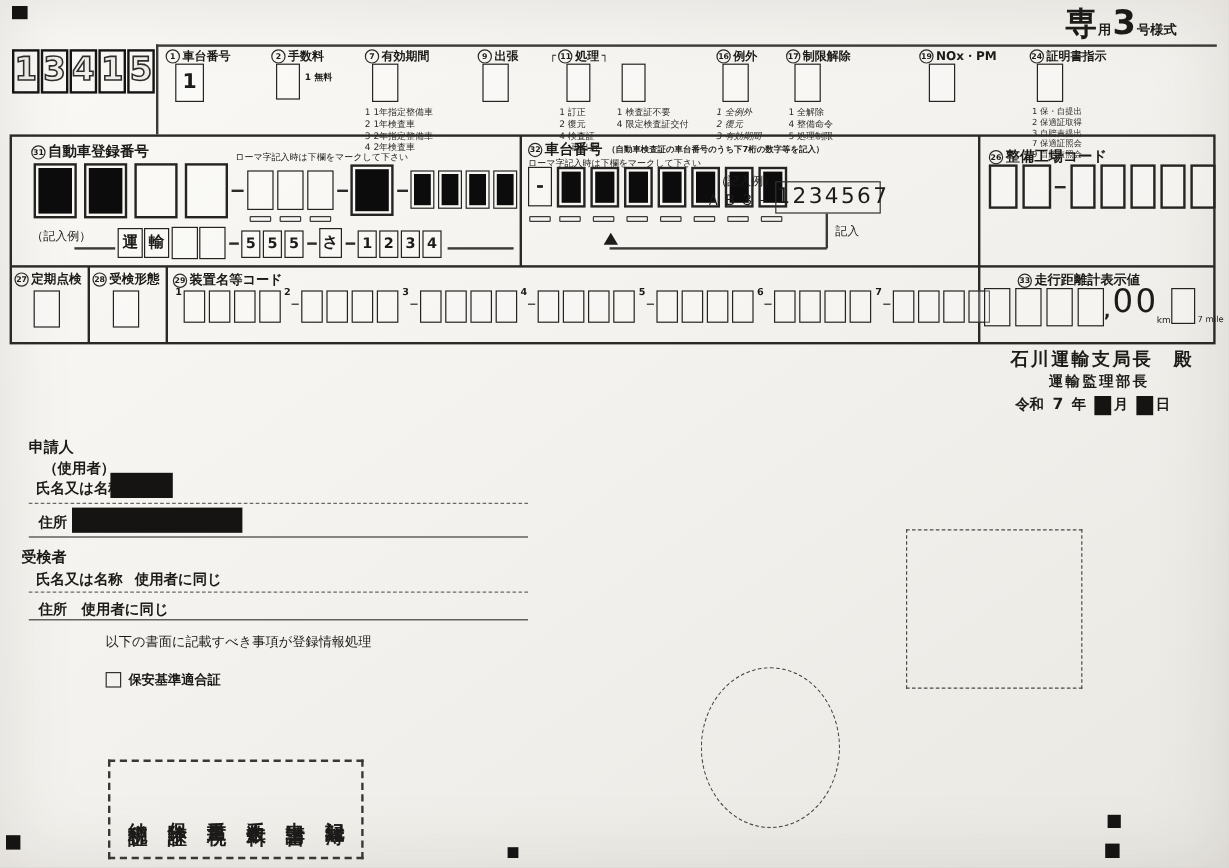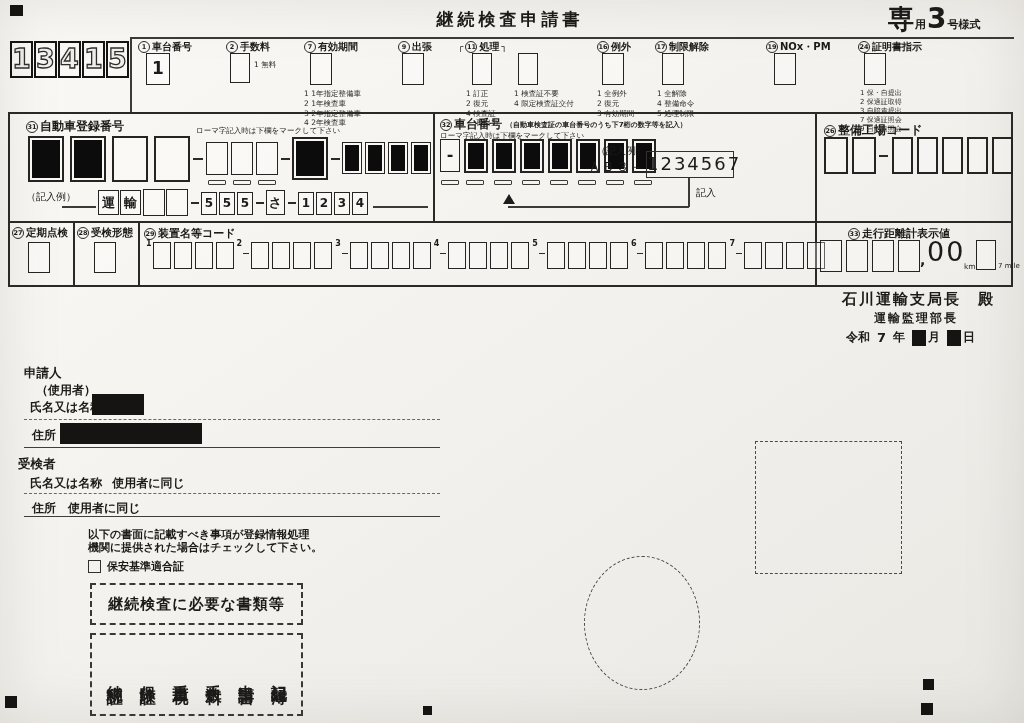--- a/index.html
+++ b/index.html
@@ -41,21 +41,20 @@
 <body>
 
 <div class="page">
 
   <div class="blkmark" style="left:10px;top:5px;width:13px;height:11px;"></div>
   <div class="blkmark" style="left:5px;top:696px;width:12px;height:12px;"></div>
   <div class="blkmark" style="left:423px;top:706px;width:9px;height:9px;"></div>
   <div class="blkmark" style="left:923px;top:679px;width:11px;height:11px;"></div>
   <div class="blkmark" style="left:921px;top:703px;width:12px;height:12px;"></div>
 
-  <div class="lbl" style="left:420px;top:8px;width:180px;text-align:center;font-size:17px;font-weight:700;letter-spacing:4px;">継続検査申請書</div>
 
   <div class="abs" style="left:888px;top:2px;display:flex;align-items:baseline;gap:1px;">
     <span style="font-size:26px;font-weight:700;">専</span>
     <span style="font-size:11px;font-weight:600;">用</span>
     <span style="font-size:28px;font-weight:600;">3</span>
     <span style="font-size:11px;font-weight:600;">号様式</span>
   </div>
 
   <div>
     <div class="stampbox" style="left:10px;top:41px;"><span class="outd">1</span></div>
@@ -73,21 +72,21 @@
       <span>車台番号</span>
     </div>
   <div class="cb" style="left:146px;top:53px;width:24px;height:32px;">
     <span>1</span></div>
 
   <div class="flbl" style="left:226px;top:40px;">
     <span class="circ">2</span>
       <span>手数料</span>
     </div>
   <div class="cb" style="left:230px;top:53px;width:20px;height:30px;"></div>
-  <div class="lbl" style="left:254px;top:60px;font-size:7.5px;">1 無料</div>
+  <div class="lbl" style="left:254px;top:60px;font-size:7.5px;font-weight:bold;">1 無料</div>
 
   <div class="flbl" style="left:304px;top:40px;">
     <span class="circ">7</span>
       <span>有効期間</span>
     </div>
   <div class="cb" style="left:310px;top:53px;width:22px;height:32px;"></div>
   <div class="opts" style="left:304px;top:89px;">
     <div>1 1年指定整備車</div>
       <div>2 1年検査車</div>
     <div>3 2年指定整備車</div>
@@ -117,21 +116,21 @@
   <div class="opts" style="left:514px;top:89px;">
     <div>1 検査証不要</div>
       <div>4 限定検査証交付</div>
     </div>
 
   <div class="flbl" style="left:597px;top:40px;">
     <span class="circ">16</span>
       <span>例外</span>
     </div>
   <div class="cb" style="left:602px;top:53px;width:22px;height:32px;"></div>
-  <div class="opts" style="left:597px;top:89px;">
+  <div class="opts" style="left:597px;top:89px;font-style:italic;">
     <div>1 全例外</div>
       <div>2 復元</div>
     <div>3 有効期間</div>
     </div>
 
   <div class="flbl" style="left:655px;top:40px;">
     <span class="circ">17</span>
       <span>制限解除</span>
     </div>
   <div class="cb" style="left:662px;top:53px;width:22px;height:32px;"></div>
@@ -372,28 +371,24 @@
     <span>氏名又は名称</span>
     <span>使用者に同じ</span>
     </div>
   <div class="dline" style="left:24px;top:493px;width:416px;"></div>
   <div class="abs" style="left:32px;top:500px;display:flex;gap:12px;font-size:12px;font-weight:600;">
     <span>住所</span>
     <span>使用者に同じ</span>
     </div>
   <div class="sline" style="left:24px;top:516px;width:416px;"></div>
 
-  <div class="lbl" style="left:88px;top:527px;font-size:11px;font-weight:700;">以下の書面に記載すべき事項が登録情報処理</div>
-  <div class="lbl" style="left:88px;top:540px;font-size:11px;font-weight:600;">機関に提供された場合はチェックして下さい。</div>
+  <div class="lbl" style="left:88px;top:527px;font-size:11px;font-weight:400;">以下の書面に記載すべき事項が登録情報処理</div>
   <div class="abs" style="left:88px;top:560px;width:13px;height:13px;border:1.6px solid #33312f;box-sizing:border-box;"></div>
   <div class="lbl" style="left:107px;top:559px;font-size:11px;font-weight:600;">保安基準適合証</div>
 
-  <div class="abs" style="left:90px;top:583px;width:213px;height:42px;border:2px dashed #3a3836;box-sizing:border-box;display:flex;align-items:center;justify-content:center;">
-    <span style="font-size:15px;font-weight:700;letter-spacing:1px;">継続検査に必要な書類等</span>
-    </div>
   <div class="abs" style="left:90px;top:633px;width:213px;height:83px;border:2px dashed #3a3836;box-sizing:border-box;display:flex;align-items:center;justify-content:space-evenly;">
     <span class="vtext">納税証</span>
     <span class="vtext">保険証</span>
     <span class="vtext">重量税</span>
     <span class="vtext">手数料</span>
     <span class="vtext">申請書</span>
     <span class="vtext">記録簿</span>
     </div>
 
   <div class="abs" style="left:584px;top:556px;width:114px;height:132px;border:1.7px dashed #4c4a47;border-radius:50%;"></div>

